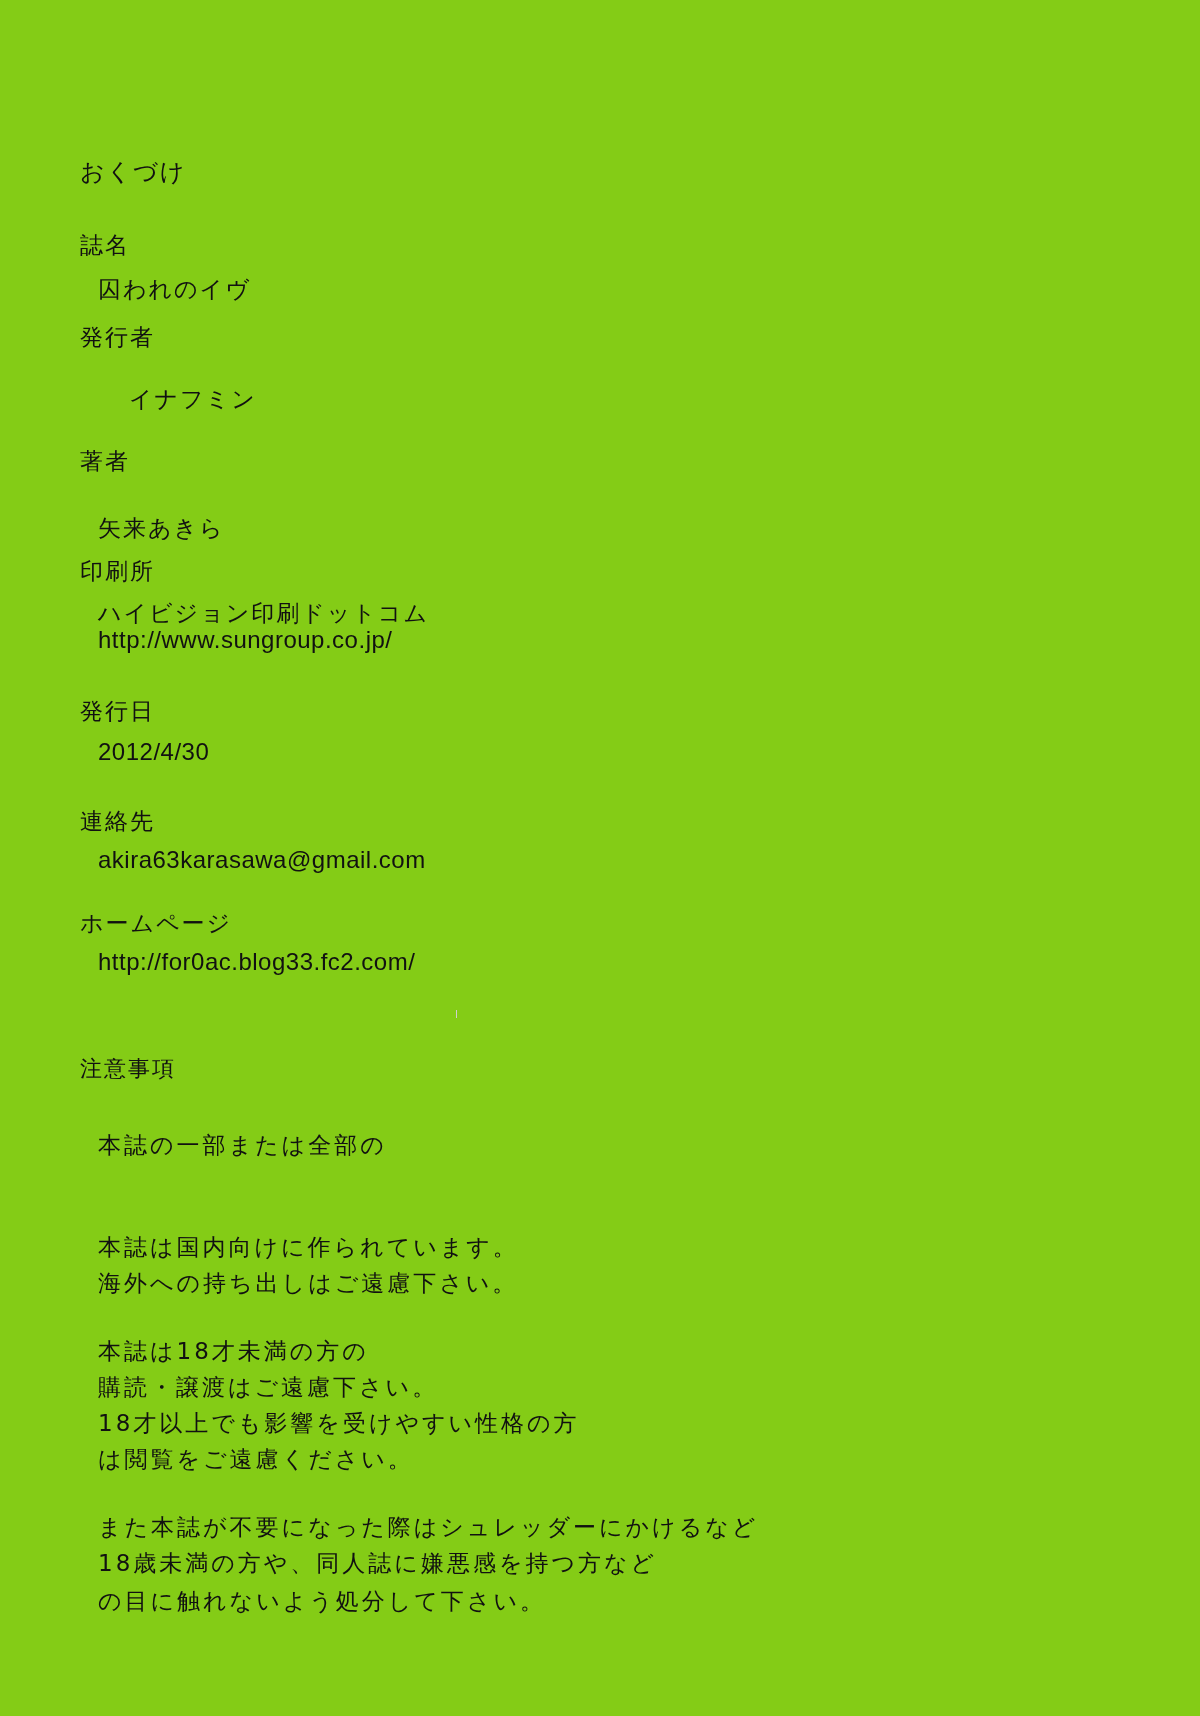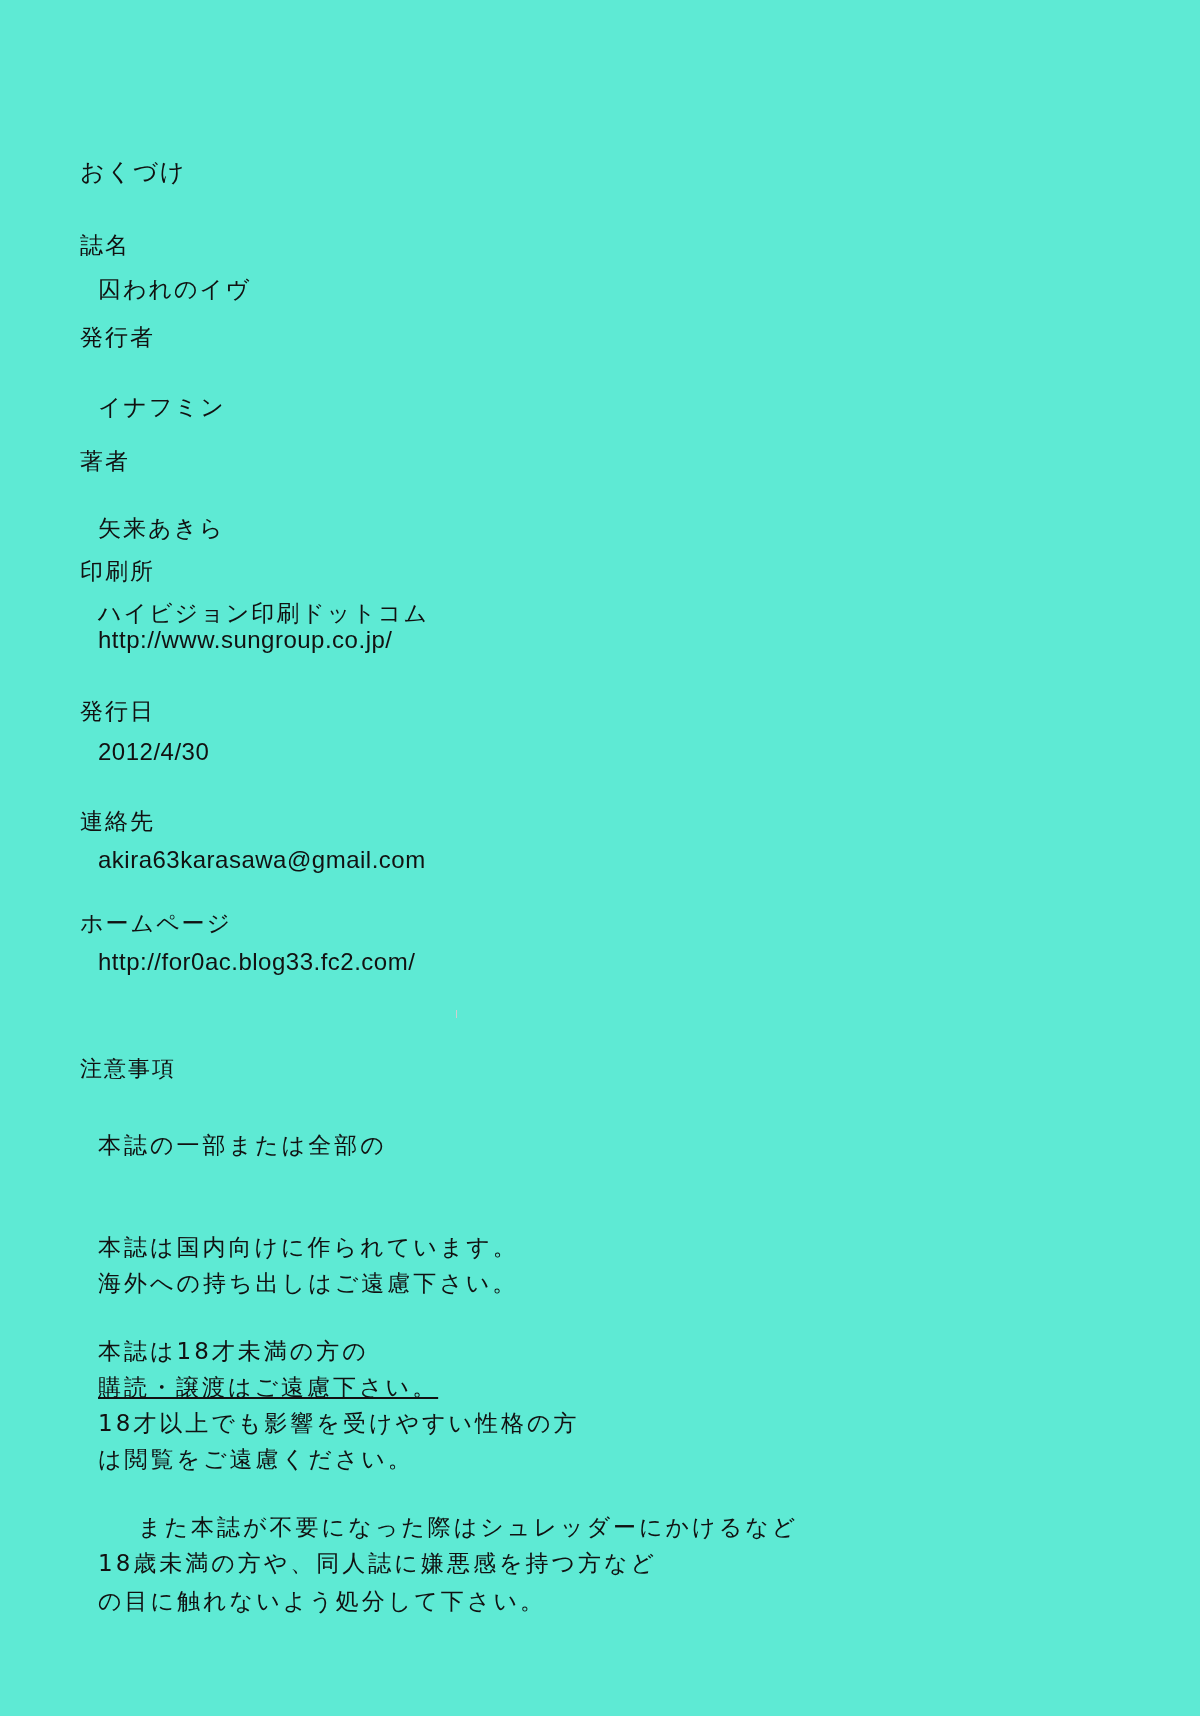--- a/index.html
+++ b/index.html
@@ -13,21 +13,21 @@
       position: relative;
       overflow: hidden;
       color: #111111;
       font-family: "DejaVu Sans", sans-serif;
     }
     .page {
       position: absolute;
       left: 0; top: 0;
       width: 1200px;
       height: 1716px;
-      background: #5eead4;
+      background: #84cc16;
     }
     .t {
       position: absolute;
       white-space: nowrap;
       line-height: 1;
       letter-spacing: 2px;
     }
     .heading { font-size: 23px; left: 80px; }
     .value   { font-size: 23px; left: 98px; }
     .latin   { font-family: "Liberation Sans", sans-serif; letter-spacing: 0.5px; font-size: 24px; }
@@ -43,21 +43,21 @@
 <body>
 
 <div class="page">
 
   <div class="t heading" style="top:160px; font-size:24px;">おくづけ</div>
 
   <div class="t heading" style="top:234px;">誌名</div>
   <div class="t value" style="top:278px;">囚われのイヴ</div>
 
   <div class="t heading" style="top:326px;">発行者</div>
-  <div class="t value" style="top:396px;">イナフミン</div>
+  <div class="t value" style="top:388px;margin-left:31px;">イナフミン</div>
 
   <div class="t heading" style="top:450px;">著者</div>
   <div class="t value" style="top:494px;margin-top:23px;">矢来あきら</div>
 
   <div class="t heading" style="top:560px;">印刷所</div>
   <div class="t value" style="top:602px;">ハイビジョン印刷ドットコム</div>
   <div class="t value latin" style="top:628px;">http://www.sungroup.co.jp/</div>
 
   <div class="t heading" style="top:700px;">発行日</div>
   <div class="t value latin" style="top:740px;">2012/4/30</div>
@@ -71,21 +71,21 @@
   <div class="scan-mark"></div>
 
   <div class="t heading" style="top:1058px; font-size:22px;">注意事項</div>
 
   <div class="t notice" style="top:1134px;">本誌の一部または全部の</div>
 
   <div class="t notice" style="top:1272px;">海外への持ち出しはご遠慮下さい。</div>
   <div class="t notice" style="top:1236px;">本誌は国内向けに作られています。</div>
 
   <div class="t notice" style="top:1340px;">本誌は18才未満の方の</div>
-  <div class="t notice" style="top:1376px;text-decoration:underline;">購読・譲渡はご遠慮下さい。</div>
+  <div class="t notice" style="top:1376px;">購読・譲渡はご遠慮下さい。</div>
   <div class="t notice" style="top:1412px;">18才以上でも影響を受けやすい性格の方</div>
   <div class="t notice" style="top:1448px;">は閲覧をご遠慮ください。</div>
 
-  <div class="t notice" style="top:1516px;margin-left:40px;">また本誌が不要になった際はシュレッダーにかけるなど</div>
+  <div class="t notice" style="top:1516px;">また本誌が不要になった際はシュレッダーにかけるなど</div>
   <div class="t notice" style="top:1552px;">18歳未満の方や、同人誌に嫌悪感を持つ方など</div>
   <div class="t notice" style="top:1590px;">の目に触れないよう処分して下さい。</div>
 
 </div>
 
 </body></html>

